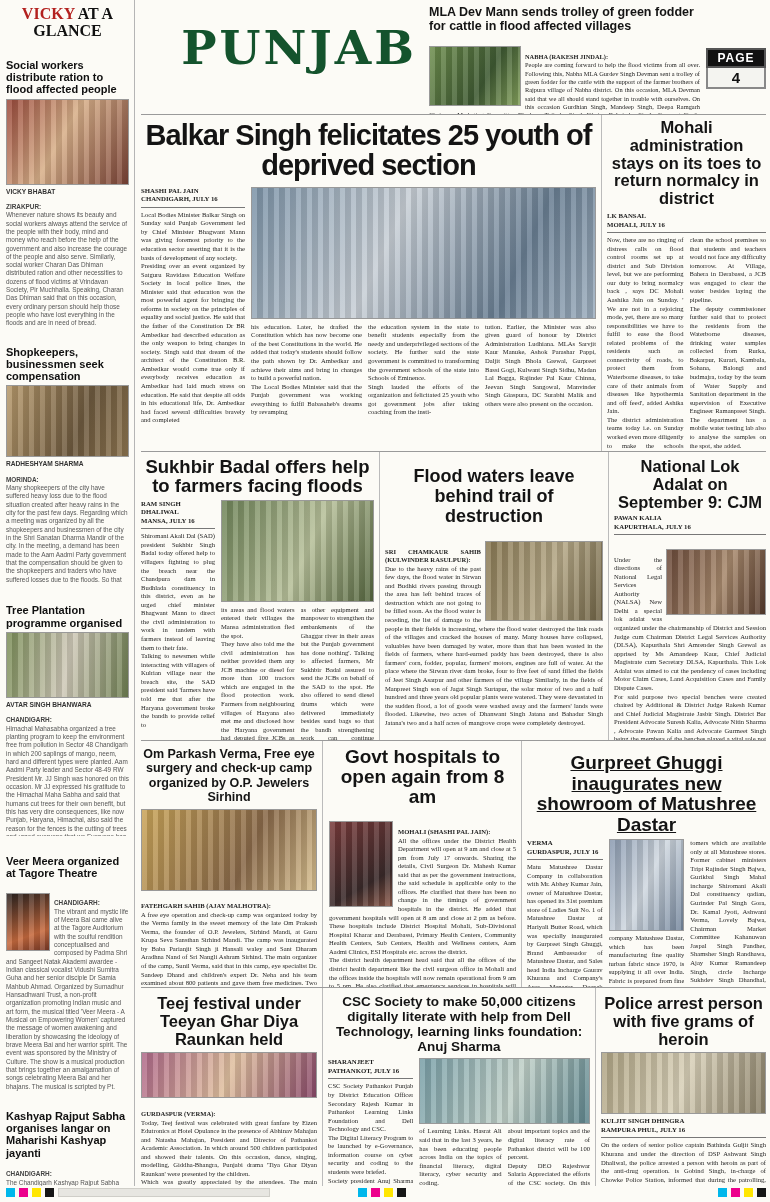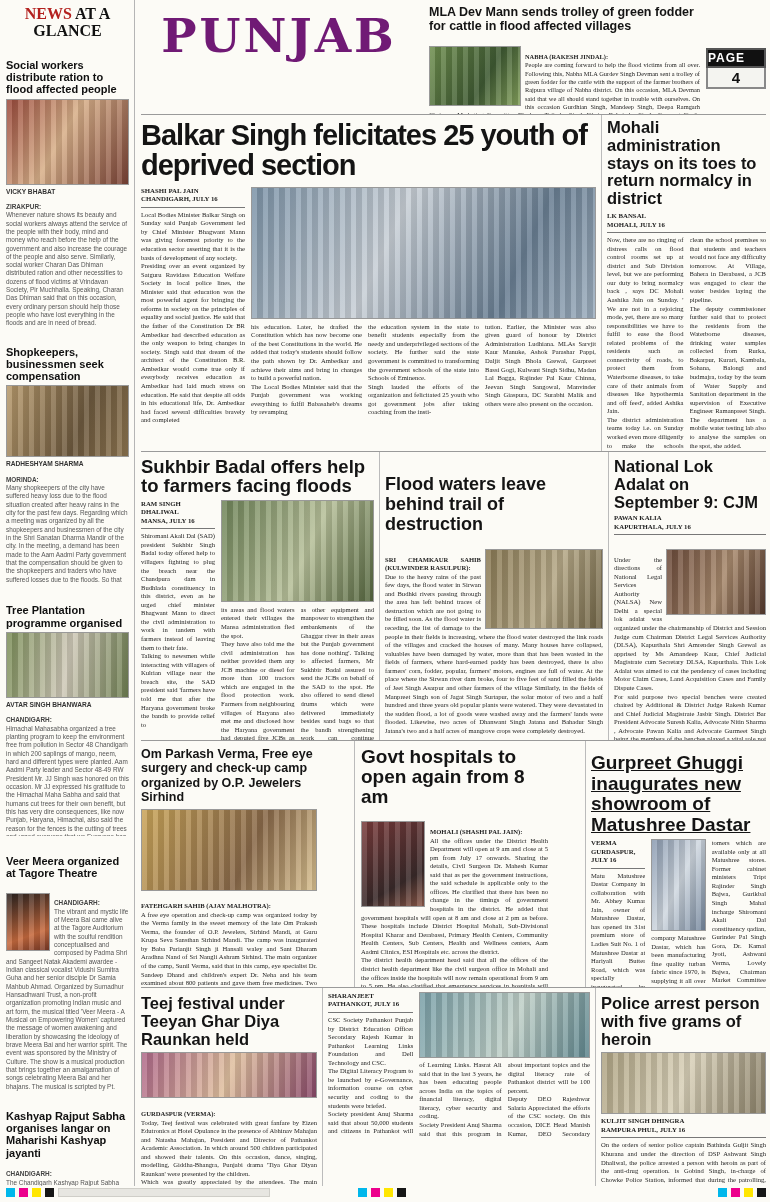--- a/index.html
+++ b/index.html
@@ -31,39 +31,39 @@
   .ph-lok{float:right;width:100px;height:66px;margin:2px 0 2px 4px;background:linear-gradient(110deg,#6b4a3a,#a88a6e 55%,#553a2c);}
   .ph-eyecamp{height:82px;background:linear-gradient(115deg,#caa55a,#8a6a4a 60%,#d8c090);}
   .ph-doctor{float:left;width:64px;height:86px;margin:2px 5px 2px 0;background:linear-gradient(150deg,#7a3c3c,#3a2a2a 70%,#8d5a4a);}
   .ph-ghuggi{height:92px;background:linear-gradient(115deg,#8a9ab0,#d0d8e0 50%,#74869c);}
   .ph-teej{height:46px;background:linear-gradient(110deg,#b06a8a,#e0c0a0 50%,#8a4a6a);}
   .ph-csc{height:66px;background:linear-gradient(110deg,#7aa0a8,#c0d0c8 55%,#5f868e);}
   .ph-police{height:62px;background:linear-gradient(110deg,#b0a585,#d8d0b8 50%,#8a8068);}
 
   
   .main{flex:1;padding:0 4px 0 6px;overflow:hidden;}
-  .hl{font-family:"Liberation Sans",sans-serif;font-weight:bold;color:#141414;}
+  .hl{font-family:"Liberation Sans",sans-serif;font-weight:bold;color:#141414;text-align:center;}
   .byline{font-weight:bold;font-size:6.8px;line-height:1.25;color:#222;white-space:pre-line;
           font-family:"Liberation Serif",serif;}
   .body{font-size:6.6px;line-height:1.3;text-align:justify;white-space:pre-line;overflow:hidden;color:#252525;}
   .lead{font-weight:bold;}
   .cols{display:flex;gap:6px;}
   .cols>div{flex:1;overflow:hidden;}
 
   .mast-row{display:flex;height:114px;overflow:hidden;}
   .mast-left{width:276px;min-width:276px;}
   .punjab{font-family:"DejaVu Serif",serif;font-weight:bold;font-size:47px;letter-spacing:3px;
-          color:#701a75;text-align:center;line-height:1;padding-top:12px;}
+          color:#14532d;text-align:right;line-height:1;padding-top:24px;}
   .datebar{margin-top:9px;background:#0d0d0d;color:#fff;font-family:"Liberation Sans",sans-serif;
            font-weight:bold;font-size:8px;text-align:center;line-height:15px;height:15px;}
   .fodder{flex:1;padding:6px 6px 0 12px;overflow:hidden;}
   .fodder .hl{text-align:left;font-size:12.5px;line-height:1.1;margin-bottom:3px;}
   .badge{width:60px;min-width:60px;margin-top:48px;}
   .badge .pl{background:#111;color:#fff;border:2px solid #555;font-family:"Liberation Sans",sans-serif;
-             font-weight:bold;font-size:12px;text-align:left;letter-spacing:1px;padding:1px 0;}
+             font-weight:bold;font-size:12px;text-align:center;letter-spacing:1px;padding:1px 0;}
   .badge .pn{border:2px solid #888;border-top:none;background:#f4f4f0;color:#111;text-align:center;
              font-family:"Liberation Sans",sans-serif;font-weight:bold;font-size:15px;padding:1px 0;}
 
   .row{display:flex;border-top:1px solid #9a9a9a;overflow:hidden;}
   .row>article{overflow:hidden;}
   .row>article+article{border-left:1px solid #bbb;}
 
   
   .row2{height:336px;}
   .balkar{width:455px;min-width:455px;padding:4px 5px 0 0;}
@@ -74,26 +74,26 @@
   .mohali{width:180px;padding:4px 0 0 5px;}
   .mohali .hl{font-size:16.5px;line-height:1.08;margin-bottom:4px;}
 
   
   .row3{height:288px;}
   .sukhbir{width:233px;min-width:233px;padding:3px 5px 0 0;}
   .sukhbir .hl{font-size:18.5px;line-height:1.05;margin:2px 0 4px;}
   .suk-content{display:flex;gap:6px;}
   .suk-c1{width:74px;min-width:74px;}
   .flood{width:218px;padding:3px 5px 0 5px;}
-  .flood .hl{font-size:18px;line-height:1.1;margin:20px 0 4px;}
+  .flood .hl{font-size:18px;line-height:1.1;margin:12px 0 4px;}
   .lok{flex:1;padding:3px 0 0 5px;}
   .lok .hl{font-size:16.5px;line-height:1.1;margin:2px 0 3px;}
 
   
-  .row4{height:246px;gap:32px;}
+  .row4{height:246px;}
   .eyecamp{width:176px;min-width:176px;padding:4px 5px 0 0;}
   .eyecamp .hl{font-size:12.5px;line-height:1.15;margin:2px 0 4px;}
   .hospitals{width:187px;padding:4px 5px 0 6px;}
   .hospitals .hl{font-size:19px;line-height:1.05;margin:2px 0 4px;}
   .ghuggi{flex:1;padding:4px 0 0 5px;}
   .ghuggi .hl{font-size:19px;line-height:1.08;margin:8px 0 4px;text-decoration:underline;}
 
   
   .row5{height:202px;}
   .teej{width:176px;min-width:176px;padding:4px 5px 0 0;}
@@ -113,21 +113,21 @@
   .grp-a{left:6px;} .grp-b{left:358px;} .grp-c{right:4px;}
 </style>
 </head>
 <body>
 
 <div class="page">
   <div class="layout">
 
     <aside class="sidebar">
       <div class="glance-head">
-        <span class="red">NEWS</span>
+        <span class="red">VICKY</span>
         <span>AT A GLANCE</span>
       </div>
 
       <div>
         <div class="g-title">Social workers distribute ration to flood affected people</div>
         <div class="ph ph-ration"></div>
         <div class="g-byline">VICKY BHABAT</div>
         <div class="g-body" style="max-height:132px;">
           <b class="lead">ZIRAKPUR:</b>
           <span>Whenever nature shows its beauty and social workers always attend the service of the people with their body, mind and money who reach before the help of the government and also increase the courage of the people and also serve. Similarly, social worker Charan Das Dhiman distributed ration and other necessities to dozens of flood victims at Vrindavan Society, Pir Muchhalla. Speaking, Charan Das Dhiman said that on this occasion, every ordinary person should help those people who have lost everything in the floods and are in need of bread.</span>
@@ -314,20 +314,21 @@
         <article class="teej">
           <div class="hl">Teej festival under Teeyan Ghar Diya Raunkan held</div>
           <div class="ph ph-teej"></div>
           <div class="body" style="max-height:112px;margin-top:3px;">
             <b class="lead">GURDASPUR (VERMA):</b>
             <span>Today, Teej festival was celebrated with great fanfare by Eizen Edutronics at Hotel Opulance in the presence of Abhinav Mahajan and Natasha Mahajan, President and Director of Pathankot Academic Association. In which around 500 children participated and showed their talents. On this occasion, dance, singing, modelling, Giddha-Bhangra, Punjabi drama 'Tiya Ghar Diyan Raunkan' were presented by the children.
 Which was greatly appreciated by the attendees. The main objective of this program was to make the coming generation aware of their culture. While addressing, Director Abhinav Mahajan said that the way today's young generation is slowly running away from their civilization and running after western culture, it is a matter of deep concern.</span>
           </div>
         </article>
         <article class="csc">
+          <div class="hl">CSC Society to make 50,000 citizens digitally literate with help from Dell Technology, learning links foundation: Anuj Sharma</div>
           <div class="cols">
             <div>
               <div class="byline">SHARANJEET
 PATHANKOT, JULY 16</div>
               <hr class="rule">
               <div class="body" style="max-height:118px;">CSC Society Pathankot Punjab by District Education Officer Secondary Rajesh Kumar in Pathankot Learning Links Foundation and Dell Technology and CSC.
 The Digital Literacy Program to be launched by e-Governance, information course on cyber security and coding to the students were briefed.
 Society president Anuj Sharma said that about 50,000 students and citizens in Pathankot will be educated about financial literacy and cyber security so that they can get information about things related to cybercrime coming into their lives. This program will be taken to the people by Hasrat Ali, trainer</div>
             </div>
             <div style="flex:2;">

